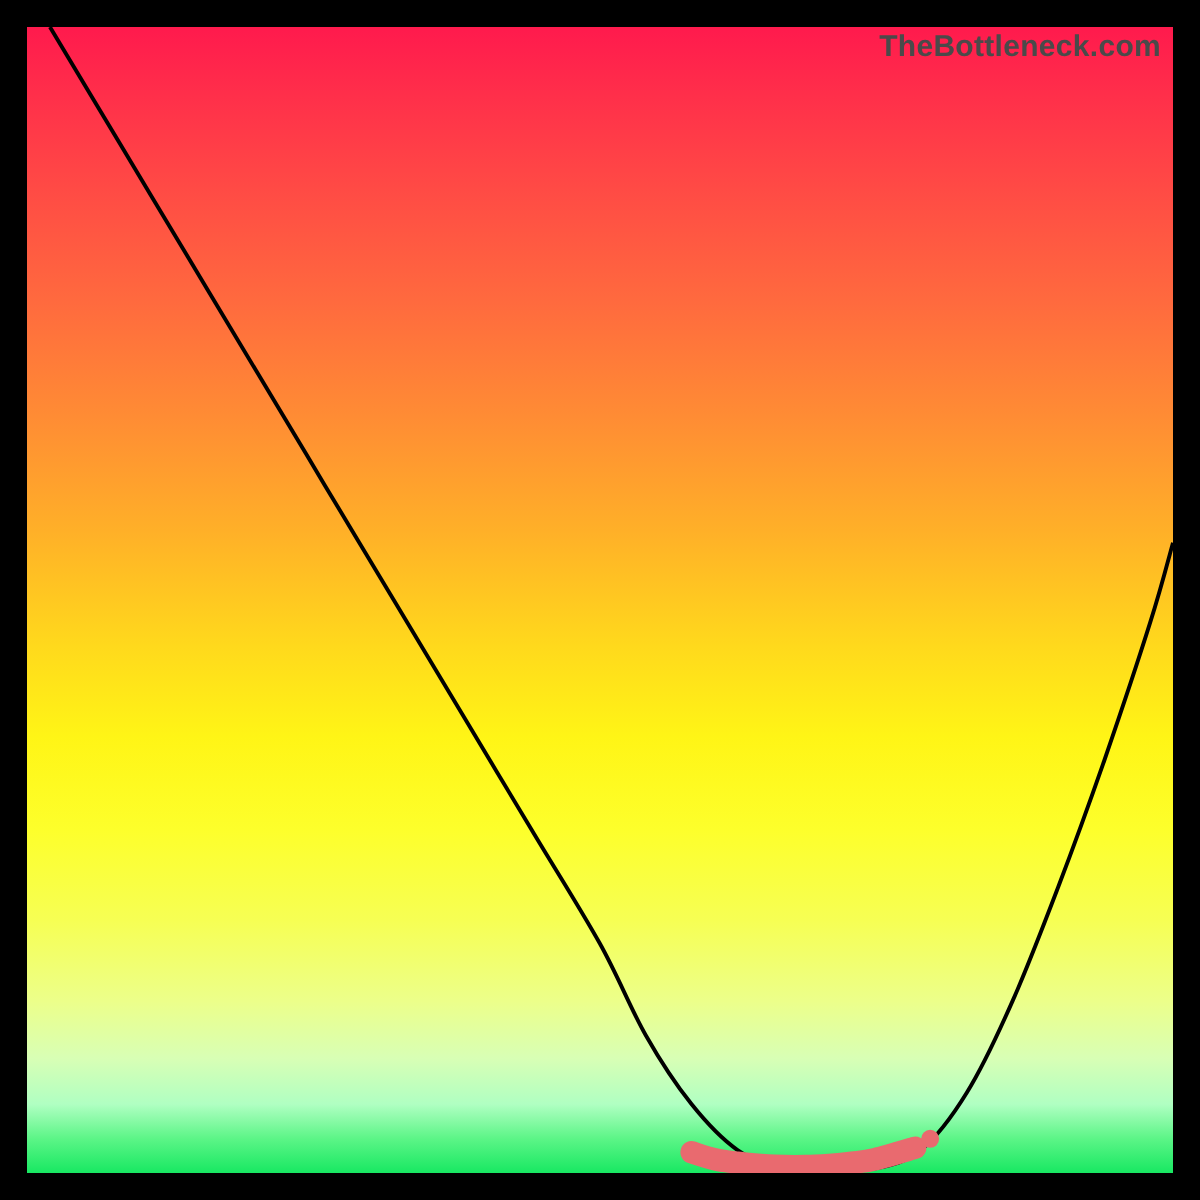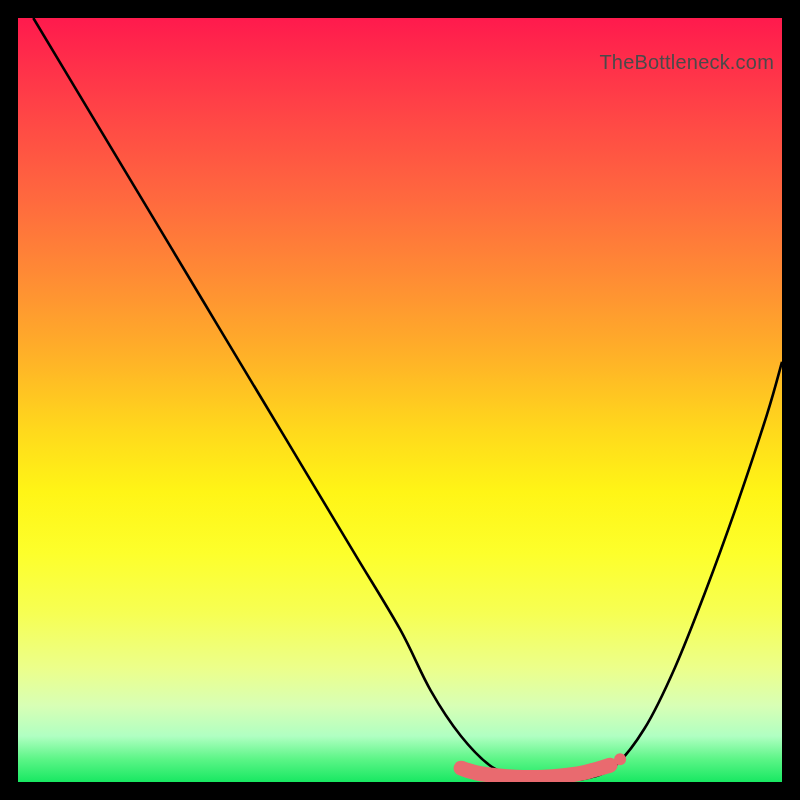--- a/index.html
+++ b/index.html
@@ -42,24 +42,23 @@
       #18e862 100%
     );
     overflow: hidden;
   }
   .watermark {
     position: absolute;
     top: 2px;
     right: 8px;
     color: #4a4a4a;
     font-size: 20px;
-    font-weight: 400;
+    font-weight: 700;
     letter-spacing: 0.2px;
     user-select: none;
-    margin-top: 31px;
   }
   svg.curve {
     position: absolute;
     left: 0;
     top: 0;
     width: 764px;
     height: 764px;
   }
 </style>
 </head>

